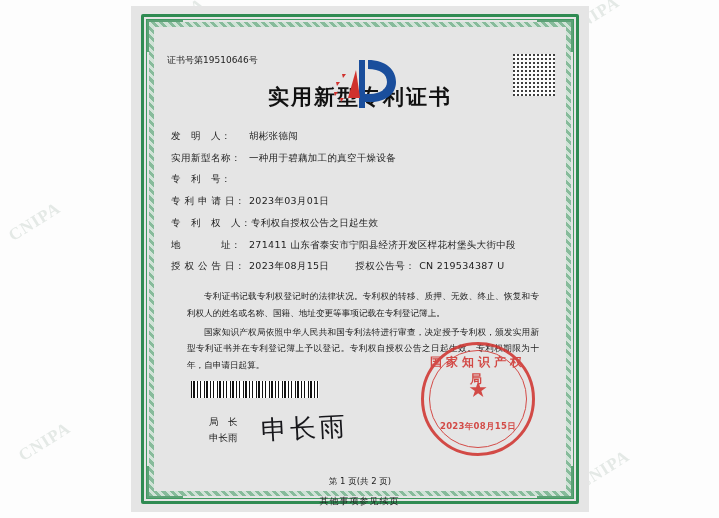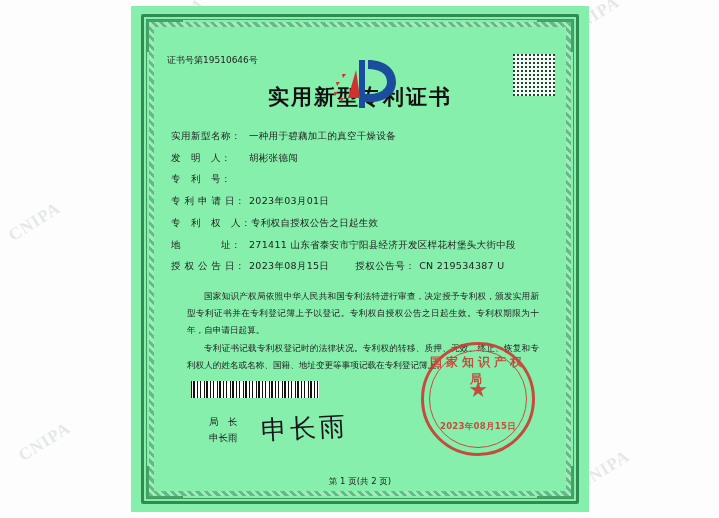--- a/index.html
+++ b/index.html
@@ -48,21 +48,21 @@
   .wm-br { left: 575px; top: 460px; }
   .wm-ml { left: 6px;  top: 212px; }
 
   
   .sheet {
     position: absolute;
     left: 131px;
     top: 6px;
     width: 458px;
     height: 506px;
-    background: #86efac;
+    background: #e5e5e5;
   }
 
   
   .frame-outer {
     position: absolute;
     left: 10px;
     top: 8px;
     right: 10px;
     bottom: 8px;
     border: 3px solid #2f8b52;
@@ -322,26 +322,26 @@
           <path d="M28 42 l4 0 l-3 4 z" fill="#d0312d"></path>
         </svg>
       </div>
 
       <div class="qr"></div>
 
       <div class="title">实用新型专利证书</div>
 
       <div class="fields">
         <div class="field-row">
+          <div class="field-label">发　明　人：</div>
+          <div class="field-value">胡彬张德闯</div>
+        </div>
+        <div class="field-row">
           <div class="field-label">实用新型名称：</div>
           <div class="field-value">一种用于碧藕加工的真空干燥设备</div>
-        </div>
-        <div class="field-row">
-          <div class="field-label">发　明　人：</div>
-          <div class="field-value">胡彬张德闯</div>
         </div>
         <div class="field-row">
           <div class="field-label">专　利　号：</div>
         </div>
         <div class="field-row">
           <div class="field-label">专 利 申 请 日：</div>
           <div class="field-value">2023年03月01日</div>
         </div>
         <div class="field-row">
           <div class="field-label">专　利　权　人：</div>
@@ -353,22 +353,22 @@
         </div>
         <div class="field-row two">
           <div class="field-label">授 权 公 告 日：</div>
           <div class="field-value">2023年08月15日</div>
           <div class="field-label" style="flex:0 0 auto;margin-right:4px">授权公告号：</div>
           <div class="field-value">CN 219534387 U</div>
         </div>
       </div>
 
       <div class="body-text">
+        <p>专利证书记载专利权登记时的法律状况。专利权的转移、质押、无效、终止、恢复和专利权人的姓名或名称、国籍、地址变更等事项记载在专利登记簿上。</p>
         <p>国家知识产权局依照中华人民共和国专利法特进行审查，决定授予专利权，颁发实用新型专利证书并在专利登记簿上予以登记。专利权自授权公告之日起生效。专利权期限为十年，自申请日起算。</p>
-        <p>专利证书记载专利权登记时的法律状况。专利权的转移、质押、无效、终止、恢复和专利权人的姓名或名称、国籍、地址变更等事项记载在专利登记簿上。</p>
       </div>
 
       <div class="barcode"></div>
 
       <div class="sign-block">
         <div>局　长</div>
         <div>申长雨</div>
       </div>
       <div class="sign-name">申长雨</div>
 
@@ -376,13 +376,14 @@
         <div class="seal-inner"></div>
         <div class="seal-top-text">国家知识产权局</div>
         <div class="seal-star">★</div>
         <div class="seal-date">2023年08月15日</div>
       </div>
 
       <div class="page-num">第 1 页(共 2 页)</div>
     </div>
   </div>
 
+  <div class="footer-note">其他事项参见续页</div>
 </div>
 
 </body></html>

